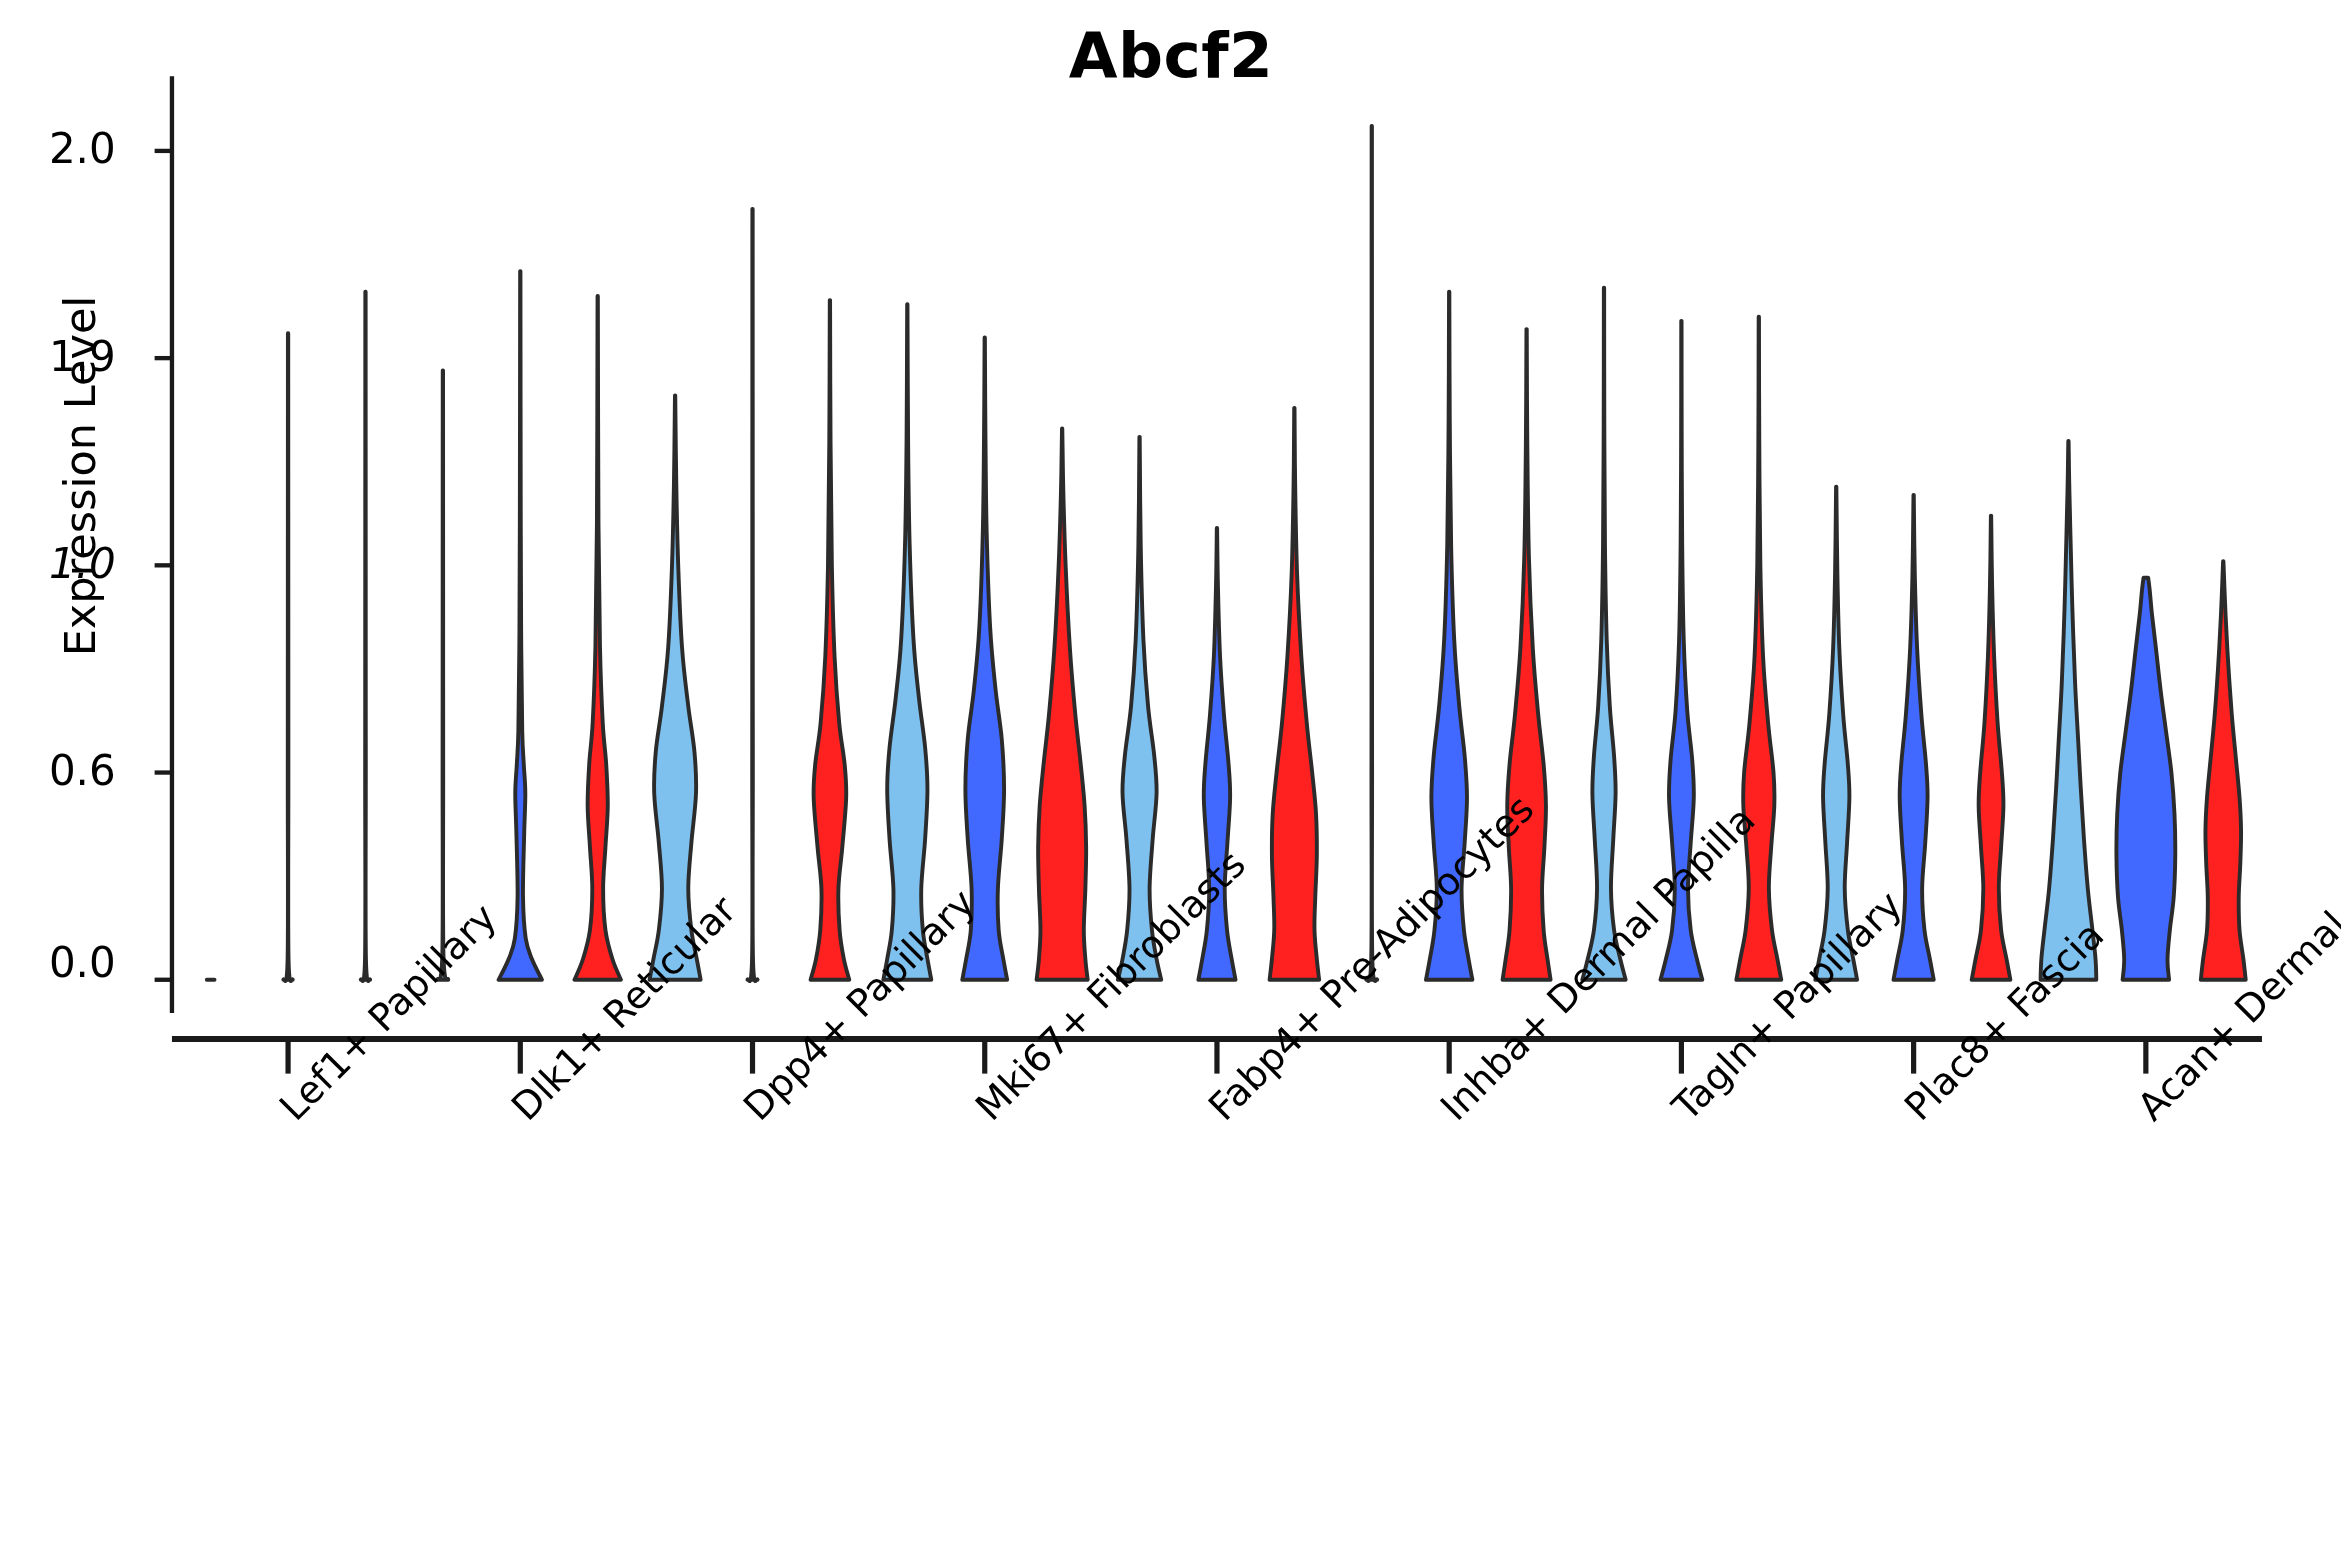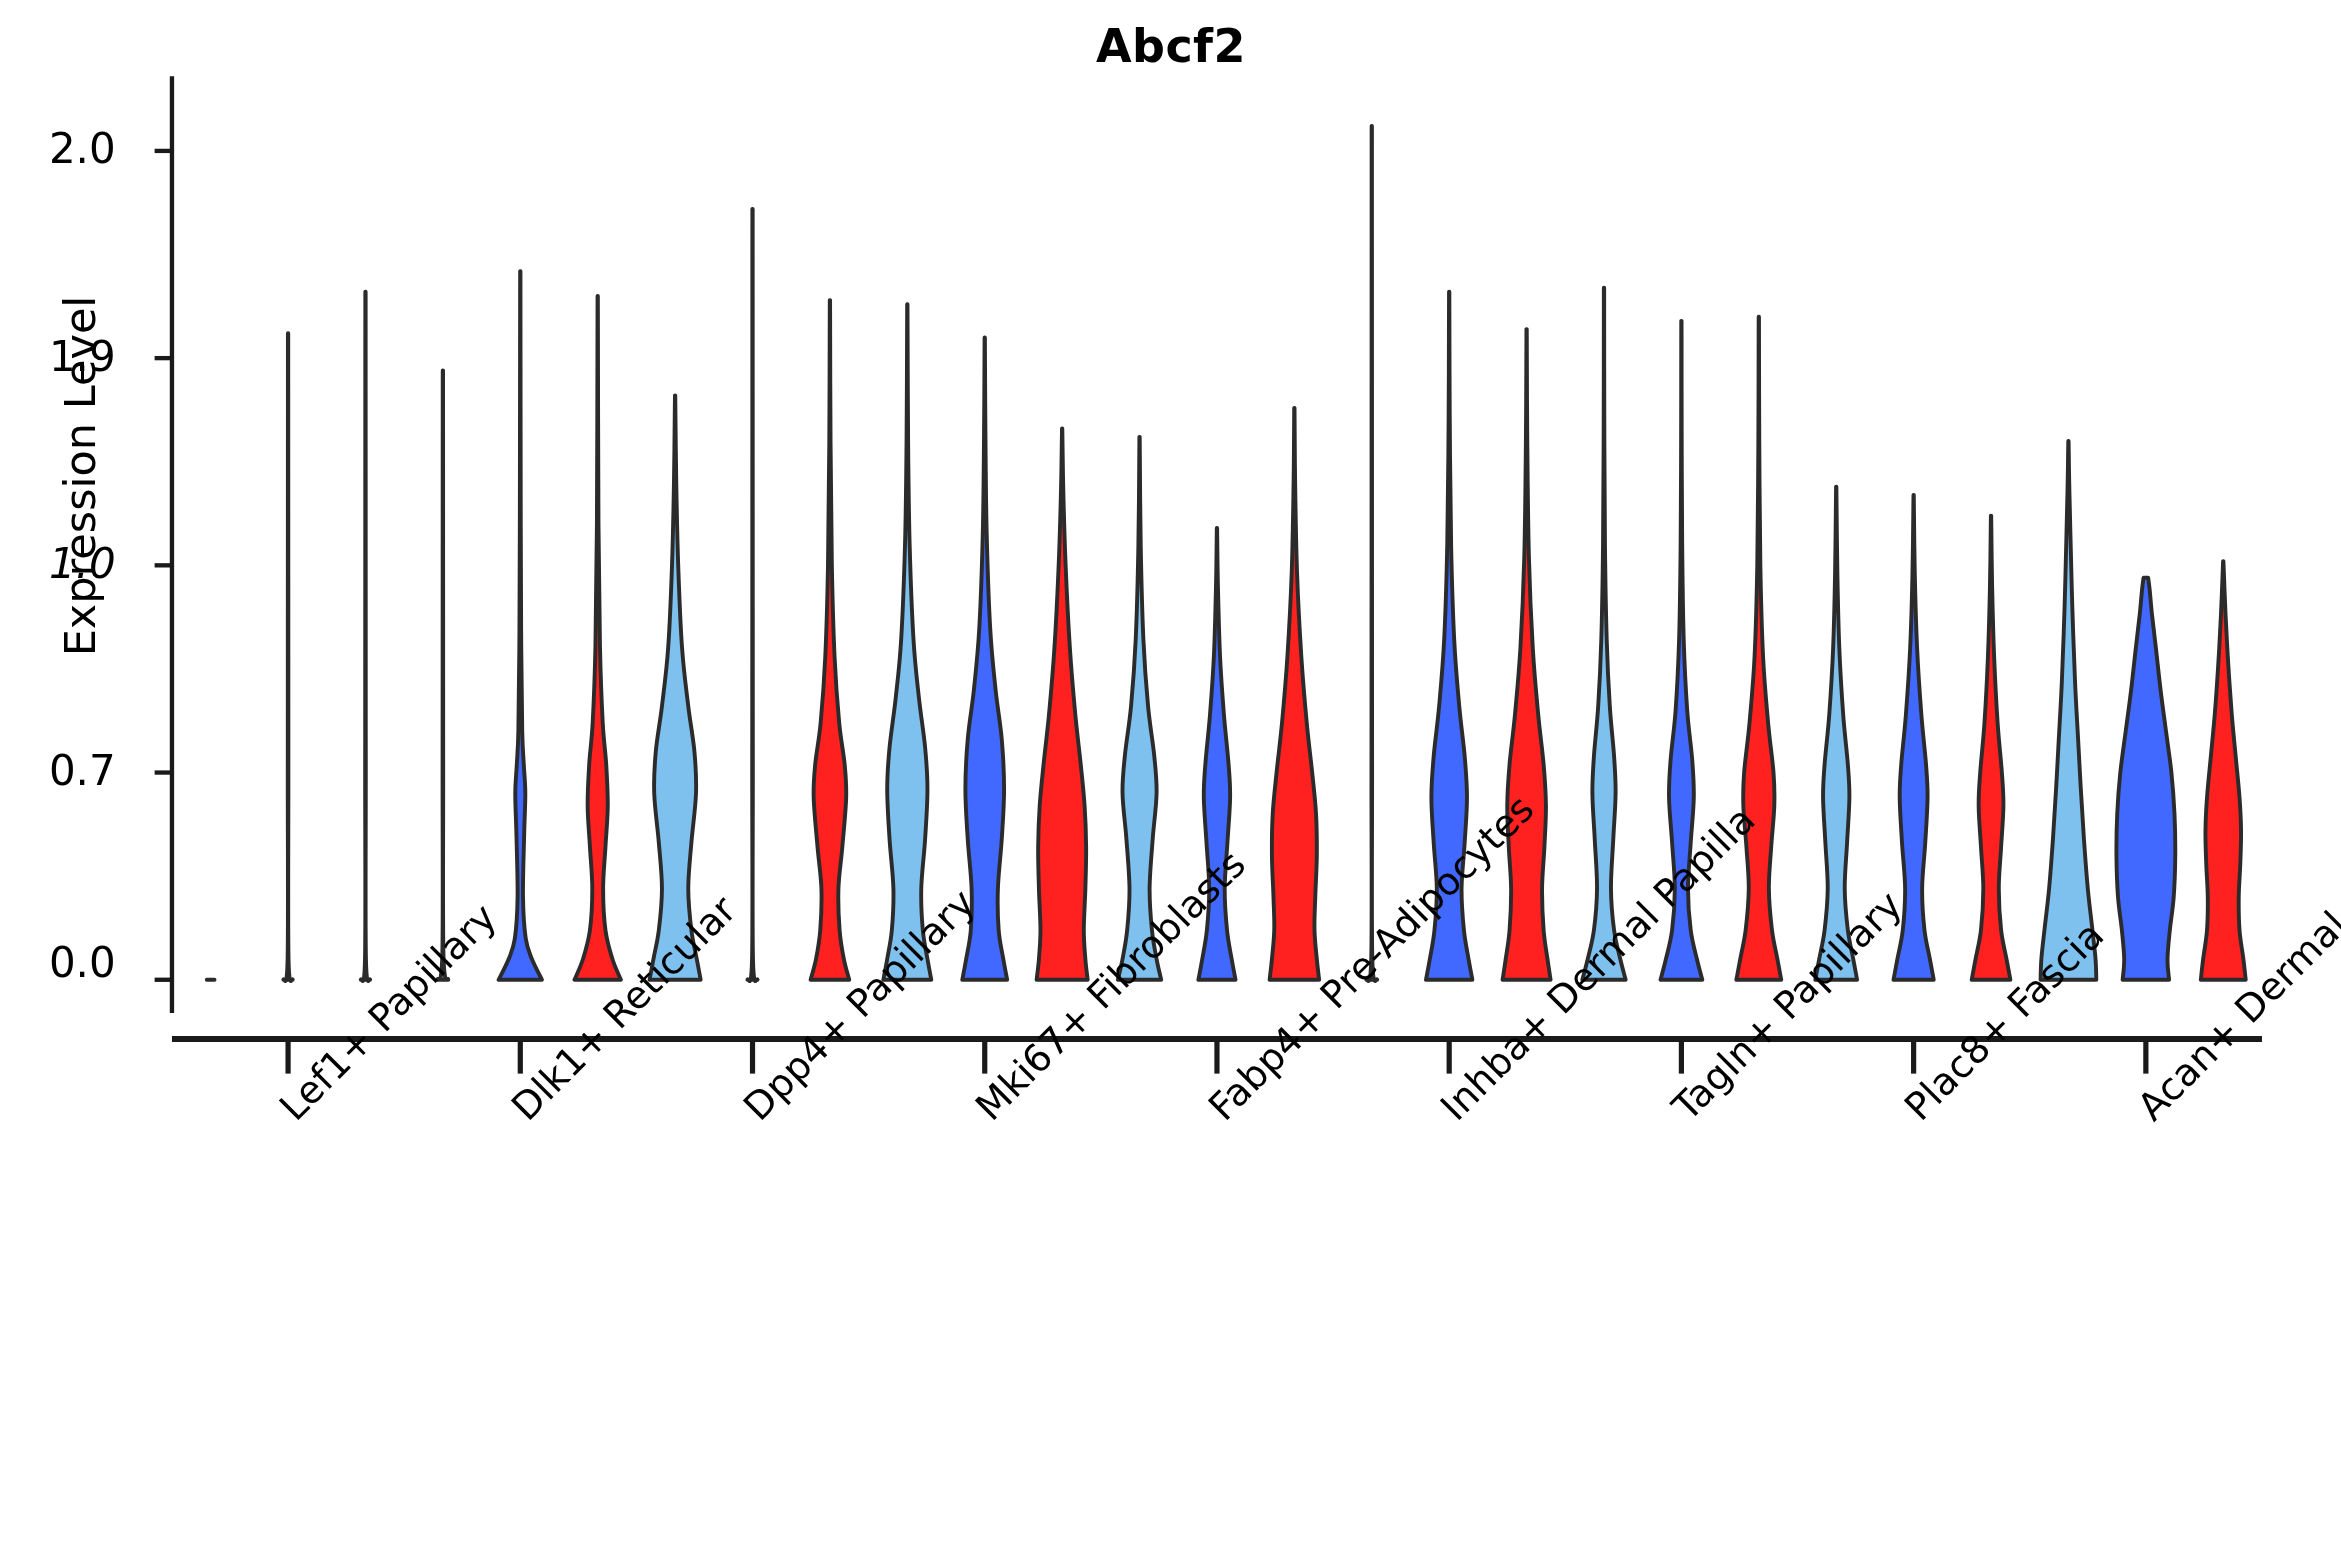--- a/index.html
+++ b/index.html
@@ -1,20 +1,20 @@
 <!DOCTYPE html>
 <html style="font-size:14px"><head>
 <meta charset="utf-8">
 <style>
   html,body{margin:0;padding:0;background:#ffffff;}
   body{width:2342px;height:1561px;position:relative;overflow:hidden;
        font-family:"DejaVu Sans","Liberation Sans",sans-serif;color:#000;}
   #stage{position:absolute;left:0;top:0;width:2342px;height:1561px;}
   #title{position:absolute;left:0;top:19px;width:2342px;text-align:center;
-         font-size:46px;font-weight:bold;letter-spacing:0.4px;}
+         font-size:63px;font-weight:bold;letter-spacing:0.4px;}
   #ylabel{position:absolute;left:-224px;top:451px;width:607px;text-align:center;
           font-size:43px;transform:rotate(-90deg);transform-origin:50% 50%;
           white-space:nowrap;}
   .ytick-lbl{position:absolute;right:0;width:130px;text-align:center;
              font-size:42px;line-height:42px;}
   #ytickcol{position:absolute;left:17.3px;top:0;width:130px;height:1561px;}
   #plotsvg{position:absolute;left:0;top:0;}
   .xlab{position:absolute;font-size:38px;white-space:nowrap;
         transform:rotate(-45deg);transform-origin:left top;}
 </style>
@@ -22,21 +22,21 @@
 <body>
 
 <div id="stage">
 
   <div id="title">Abcf2</div>
 
   <div id="ylabel">Expression Level</div>
 
   <div id="ytickcol">
       <div class="ytick-lbl" style="top: 942px;">0.0</div>
-      <div class="ytick-lbl" style="top: 750px;">0.7</div>
+      <div class="ytick-lbl" style="top: 750px;">0.6</div>
       <div class="ytick-lbl" style="top: 543px; font-style: italic;">1.0</div>
       <div class="ytick-lbl" style="top: 336px;">1.9</div>
       <div class="ytick-lbl" style="top: 128px;">2.0</div>
     </div>
 
   <svg id="plotsvg" width="2342" height="1561" viewBox="0 0 2700 1800">
     <g id="axes-layer">
         <line x1="198" y1="88" x2="198" y2="1168" stroke="#1A1A1A" stroke-width="5"></line>
         <line x1="198" y1="1198" x2="2608" y2="1198" stroke="#1A1A1A" stroke-width="7"></line>
         <line x1="178" y1="1129.7699115044247" x2="198" y2="1129.7699115044247" stroke="#1A1A1A" stroke-width="5"></line>

